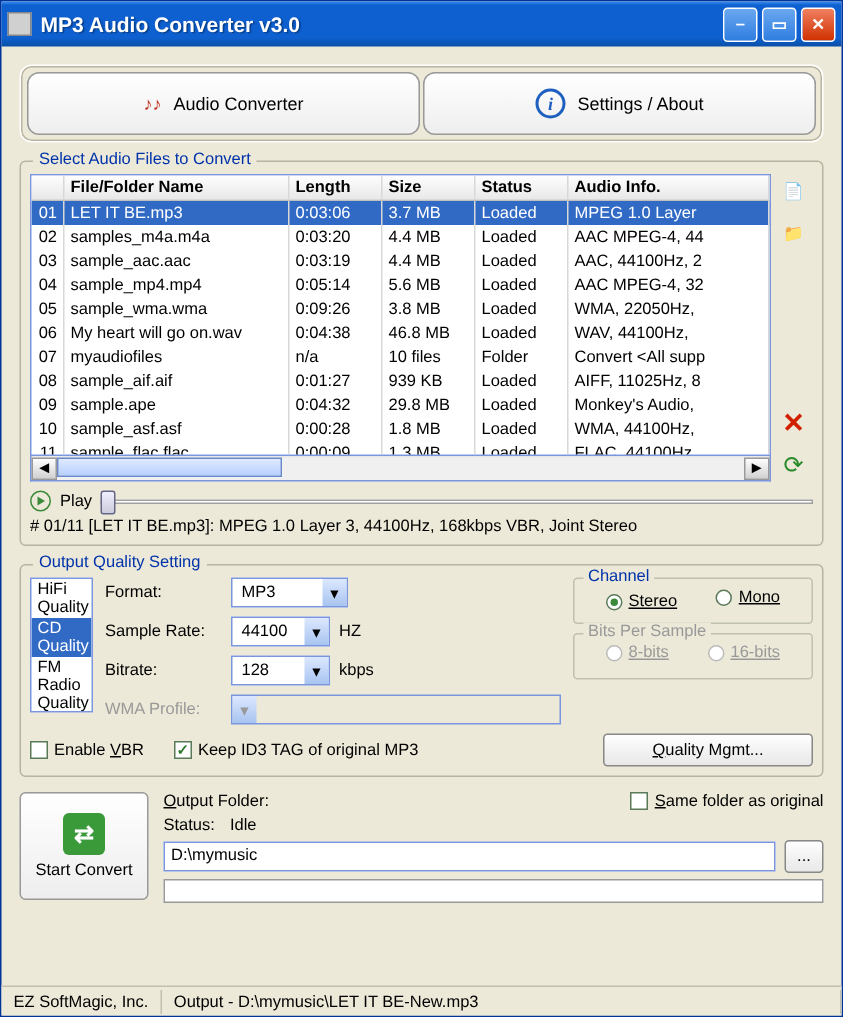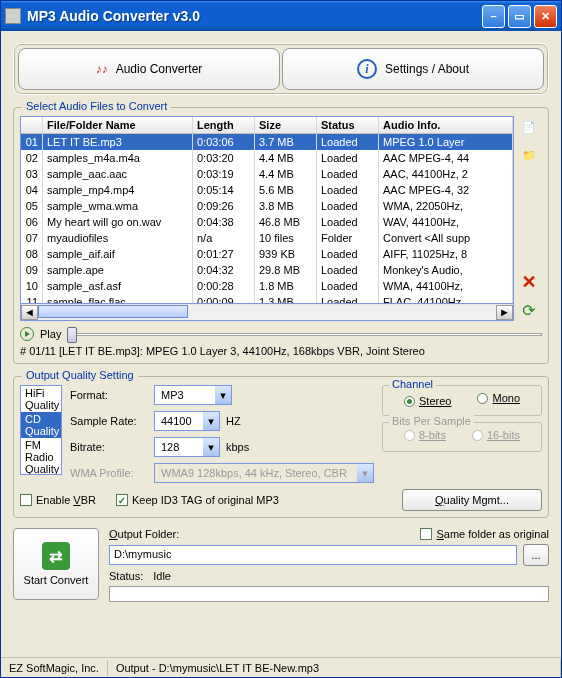--- a/index.html
+++ b/index.html
@@ -278,21 +278,20 @@
             <label>Bitrate:</label>
             <div class="sel-box">
               <span>128</span>
               <div class="dd">▾</div>
             </div>
             <span>kbps</span>
           </div>
           <div class="form-row">
             <label class="disabled">WMA Profile:</label>
             <div class="sel-box disabled" style="width:220px;">
-              <span style="flex:1;">WMA9 128kbps, 44 kHz, Stereo, CBR</span>
               <div class="dd">▾</div>
             </div>
           </div>
         </div>
 
         <div class="form-col">
           <div class="chfs">
             <div class="legend">Channel</div>
             <span class="radio">
                 <span class="r">
@@ -346,26 +345,26 @@
       <div class="outcol">
         <div class="outrow">
           <span><span class="und">O</span>utput Folder:</span>
           <div style="flex:1"></div>
           <span class="cb">
               <span class="box"></span>
               <span><span class="und">S</span>ame folder as original</span>
             </span>
         </div>
         <div class="outrow">
+          <span>Status:</span>
+          <span style="margin-left:4px;">Idle</span>
+        </div>
+        <div class="outrow">
           <div class="txt">D:\mymusic</div>
           <div class="btn" style="width:26px;padding:0;">...</div>
-        </div>
-        <div class="outrow">
-          <span>Status:</span>
-          <span style="margin-left:4px;">Idle</span>
         </div>
         <div class="outrow">
           <div class="progress"></div>
         </div>
       </div>
     </div>
 
   </div>
 
   <div class="statusbar">

